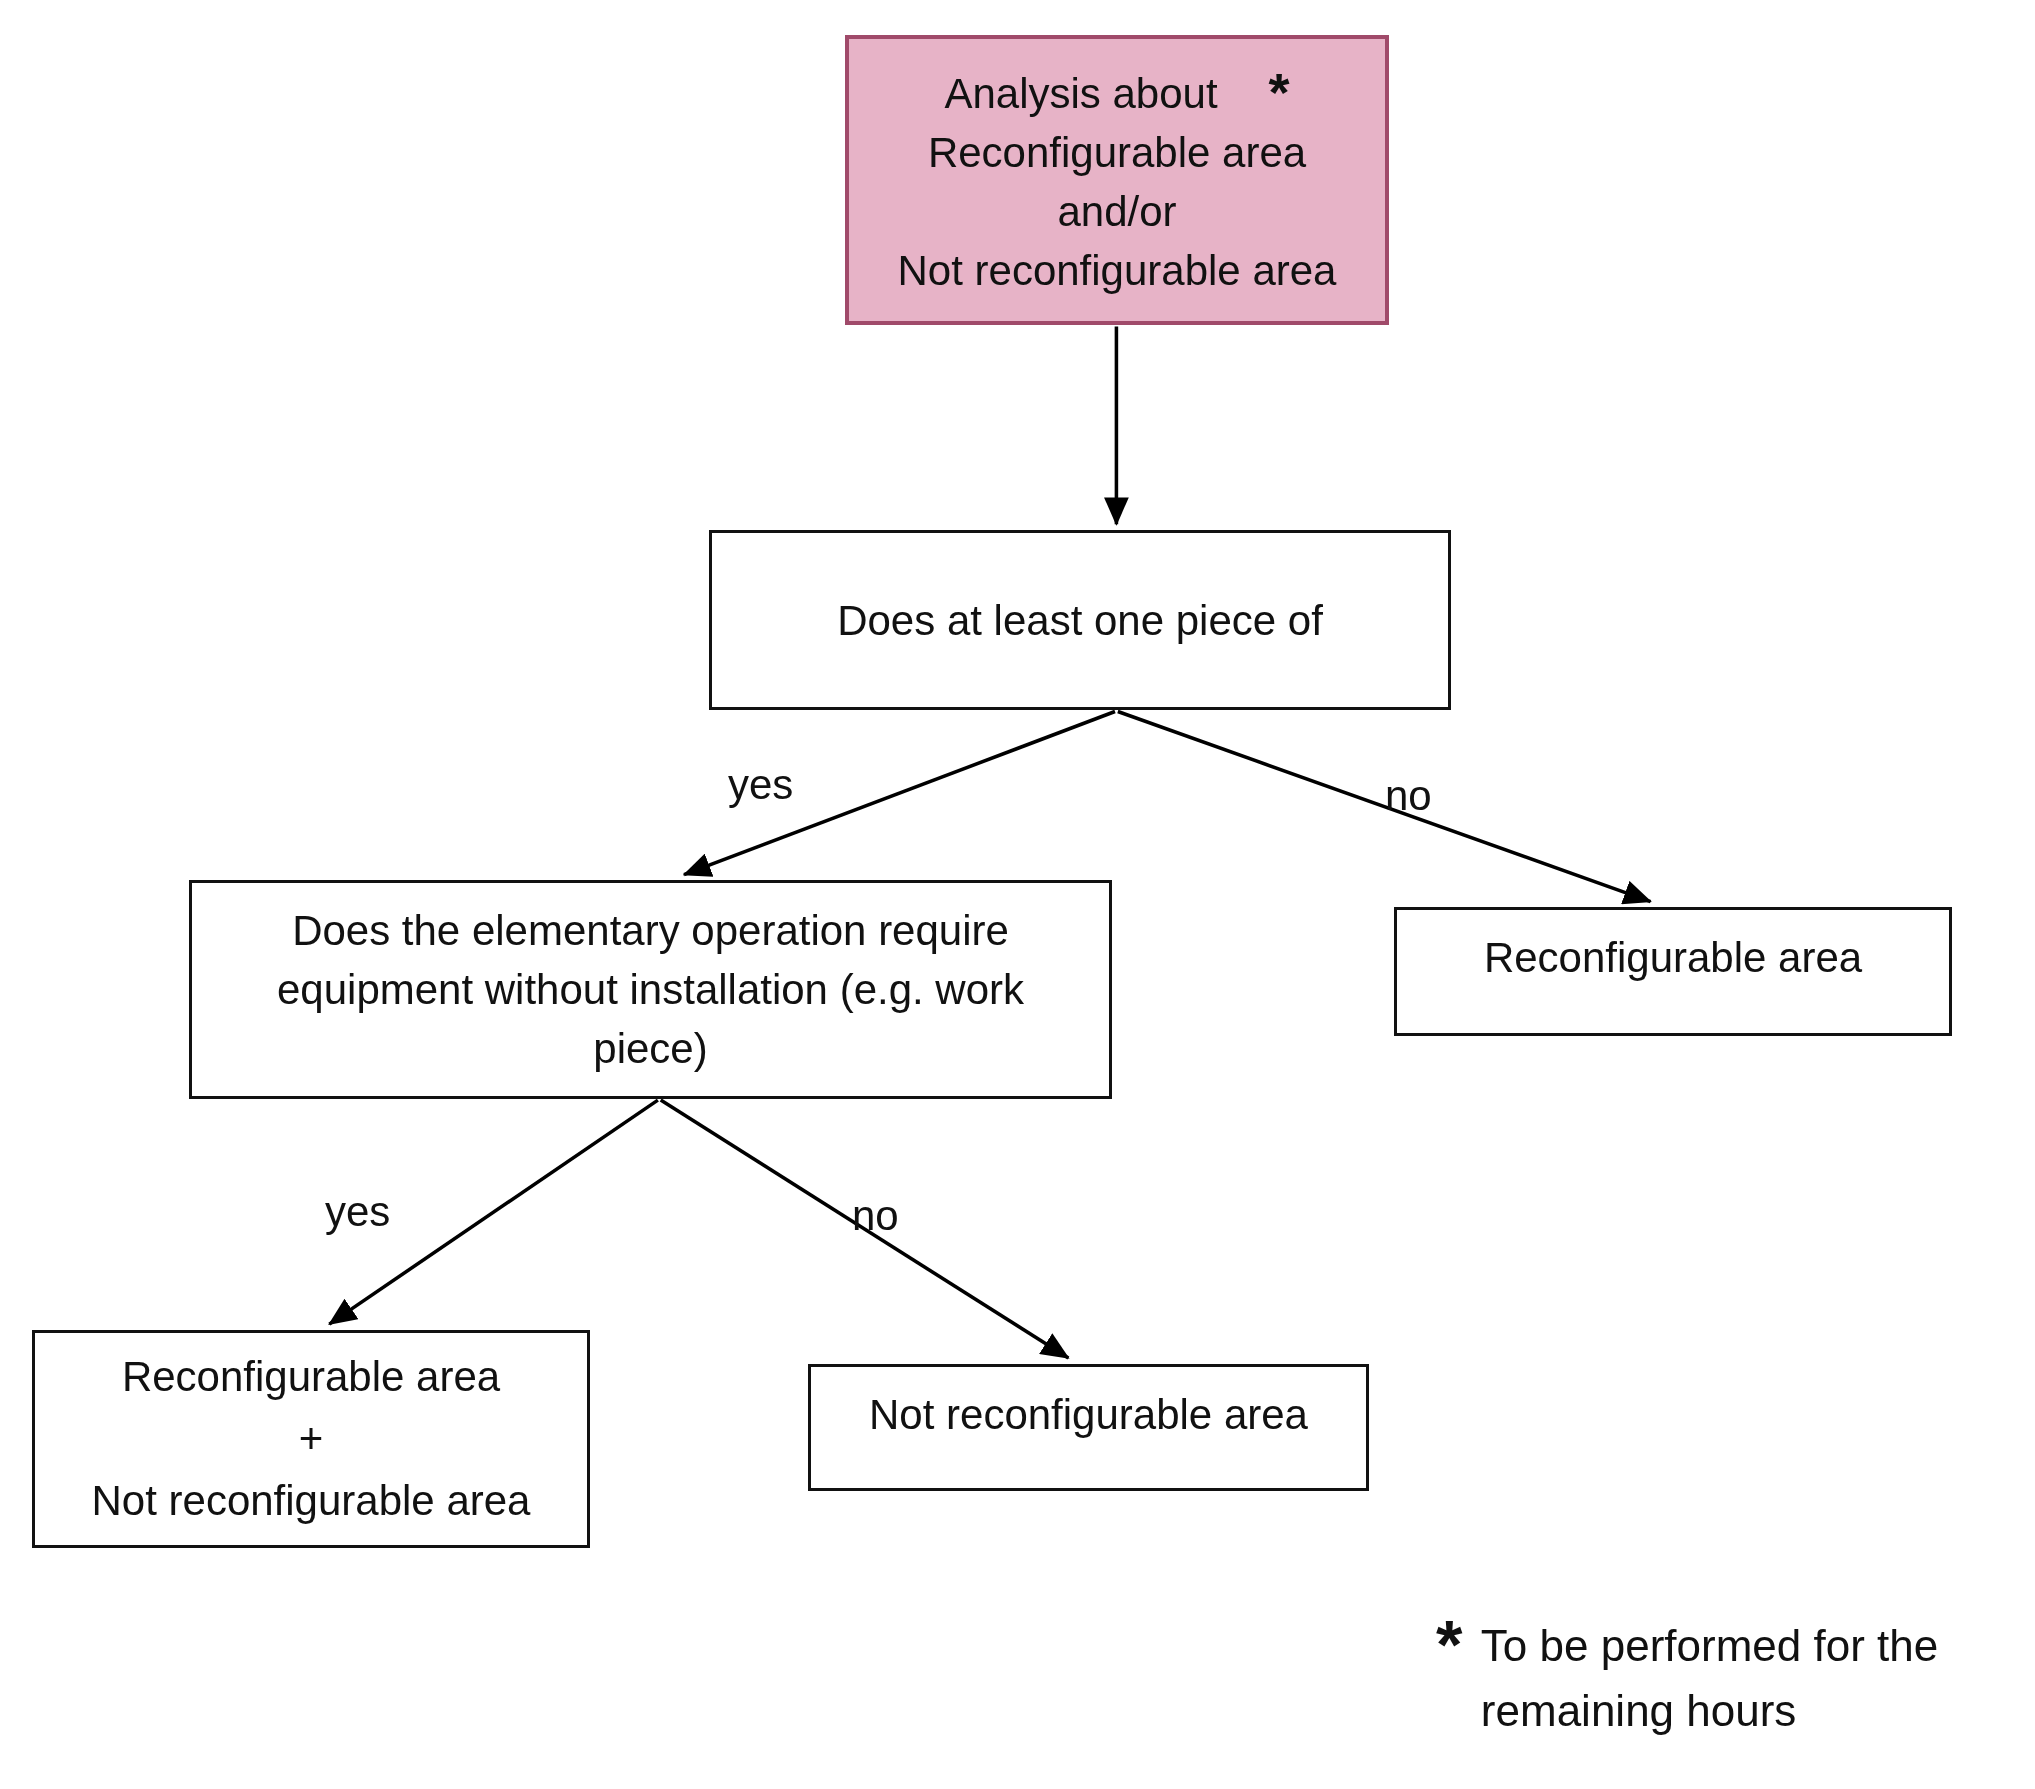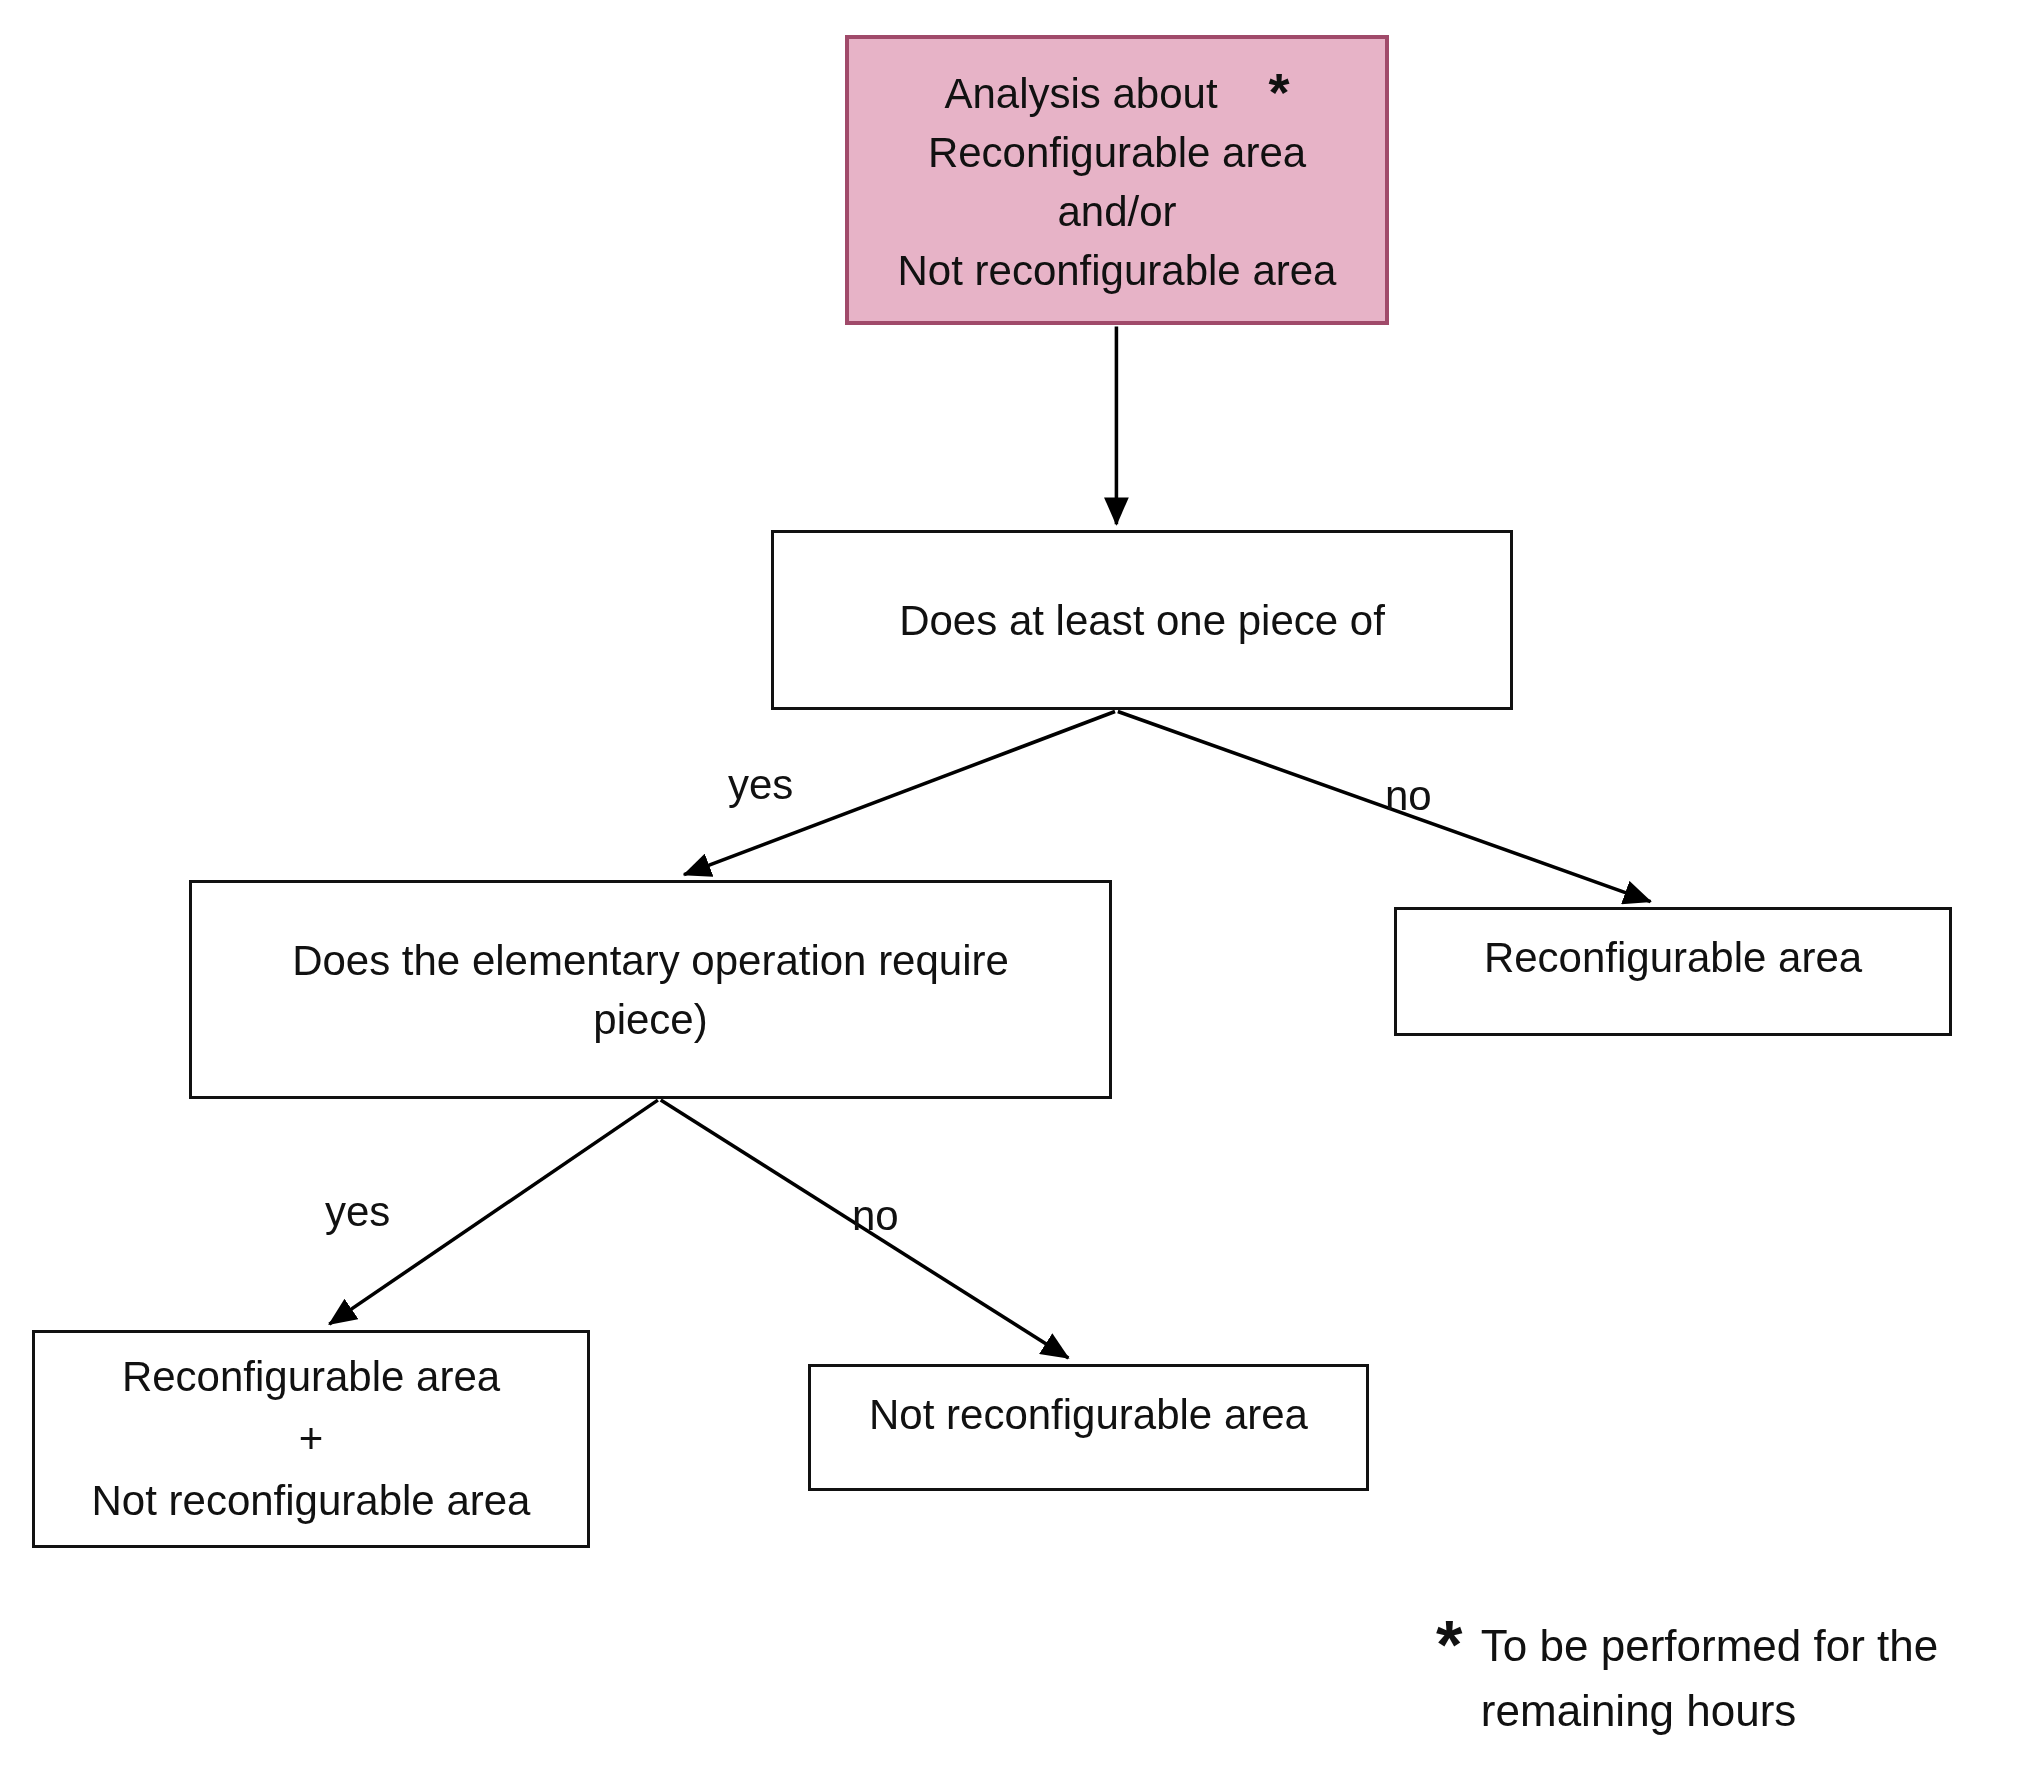--- a/index.html
+++ b/index.html
@@ -79,29 +79,30 @@
 
   <div class="node node--start" style="left:845px;top:35px;width:544px;height:290px;">
     <div class="line">
       <span>Analysis about</span><span class="star">*</span>
     </div>
     <div class="line">Reconfigurable area</div>
     <div class="line">and/or</div>
     <div class="line">Not reconfigurable area</div>
   </div>
 
-  <div class="node" style="left:771px;top:530px;width:742px;height:180px;">
+  <div class="node" style="left:709px;top:530px;width:742px;height:180px;">
     <div class="line">Does at least one piece of</div>
   </div>
 
   <div class="edge-label" style="left:728px;top:755px;">yes</div>
   <div class="edge-label" style="left:1385px;top:766px;">no</div>
 
   <div class="node" style="left:189px;top:880px;width:923px;height:219px;">
     <div class="line">Does the elementary operation require</div>
+    <div class="line">equipment without installation (e.g. work</div>
     <div class="line">piece)</div>
   </div>
 
   <div class="node node--outcome-single" style="left:1394px;top:907px;width:558px;height:129px;">
     <div class="line">Reconfigurable area</div>
   </div>
 
   <div class="edge-label" style="left:325px;top:1182px;">yes</div>
   <div class="edge-label" style="left:852px;top:1186px;">no</div>
 

